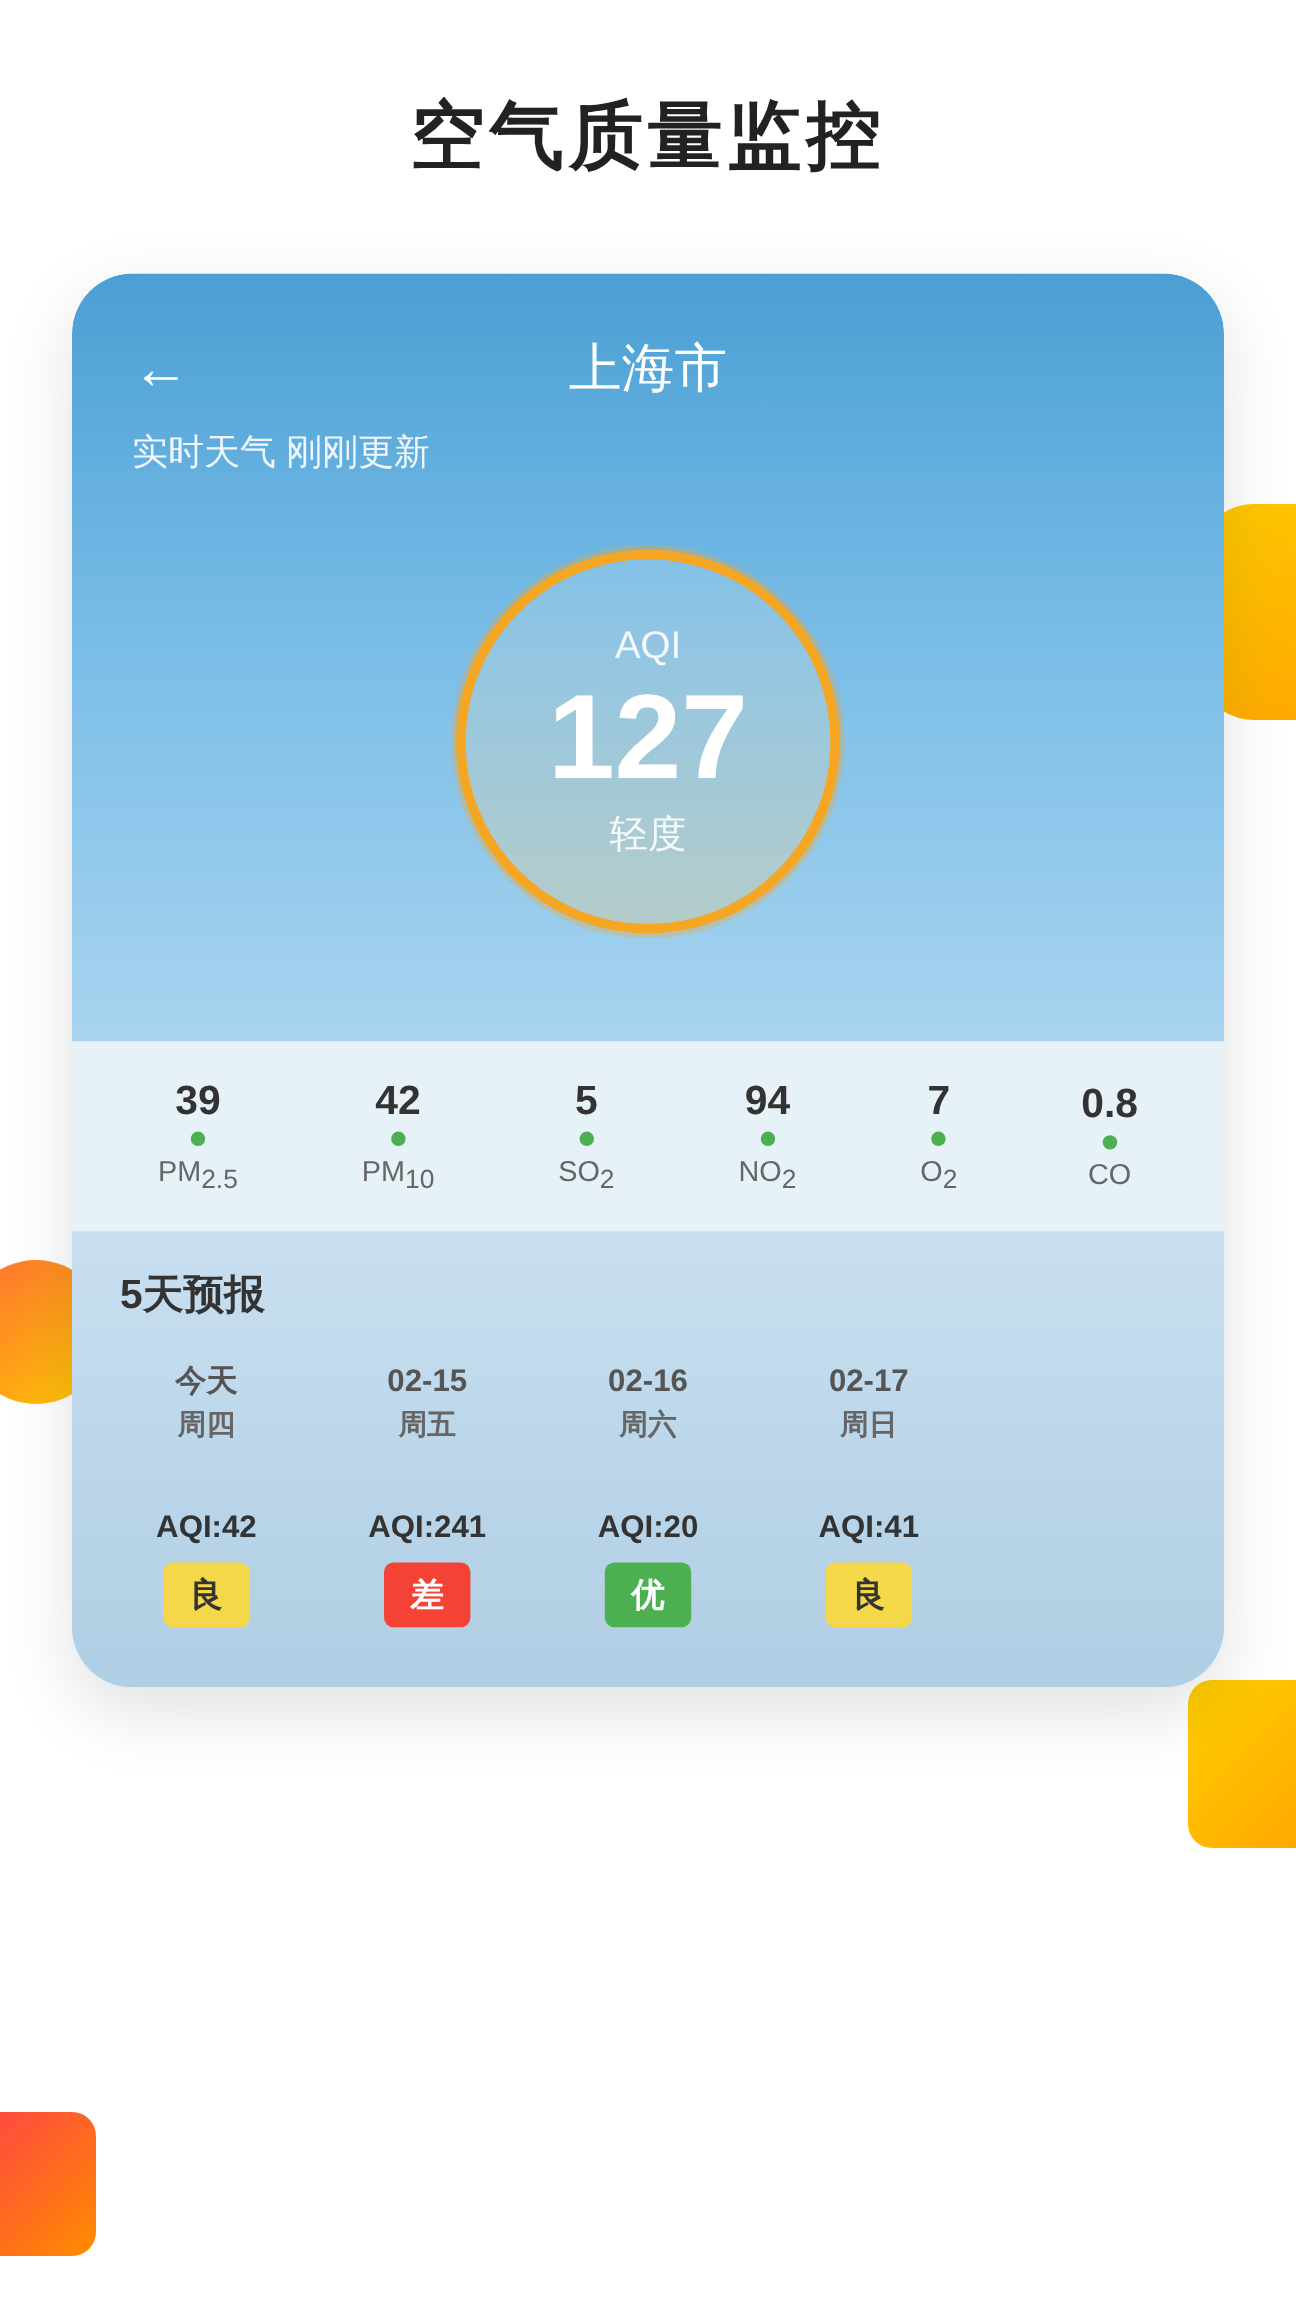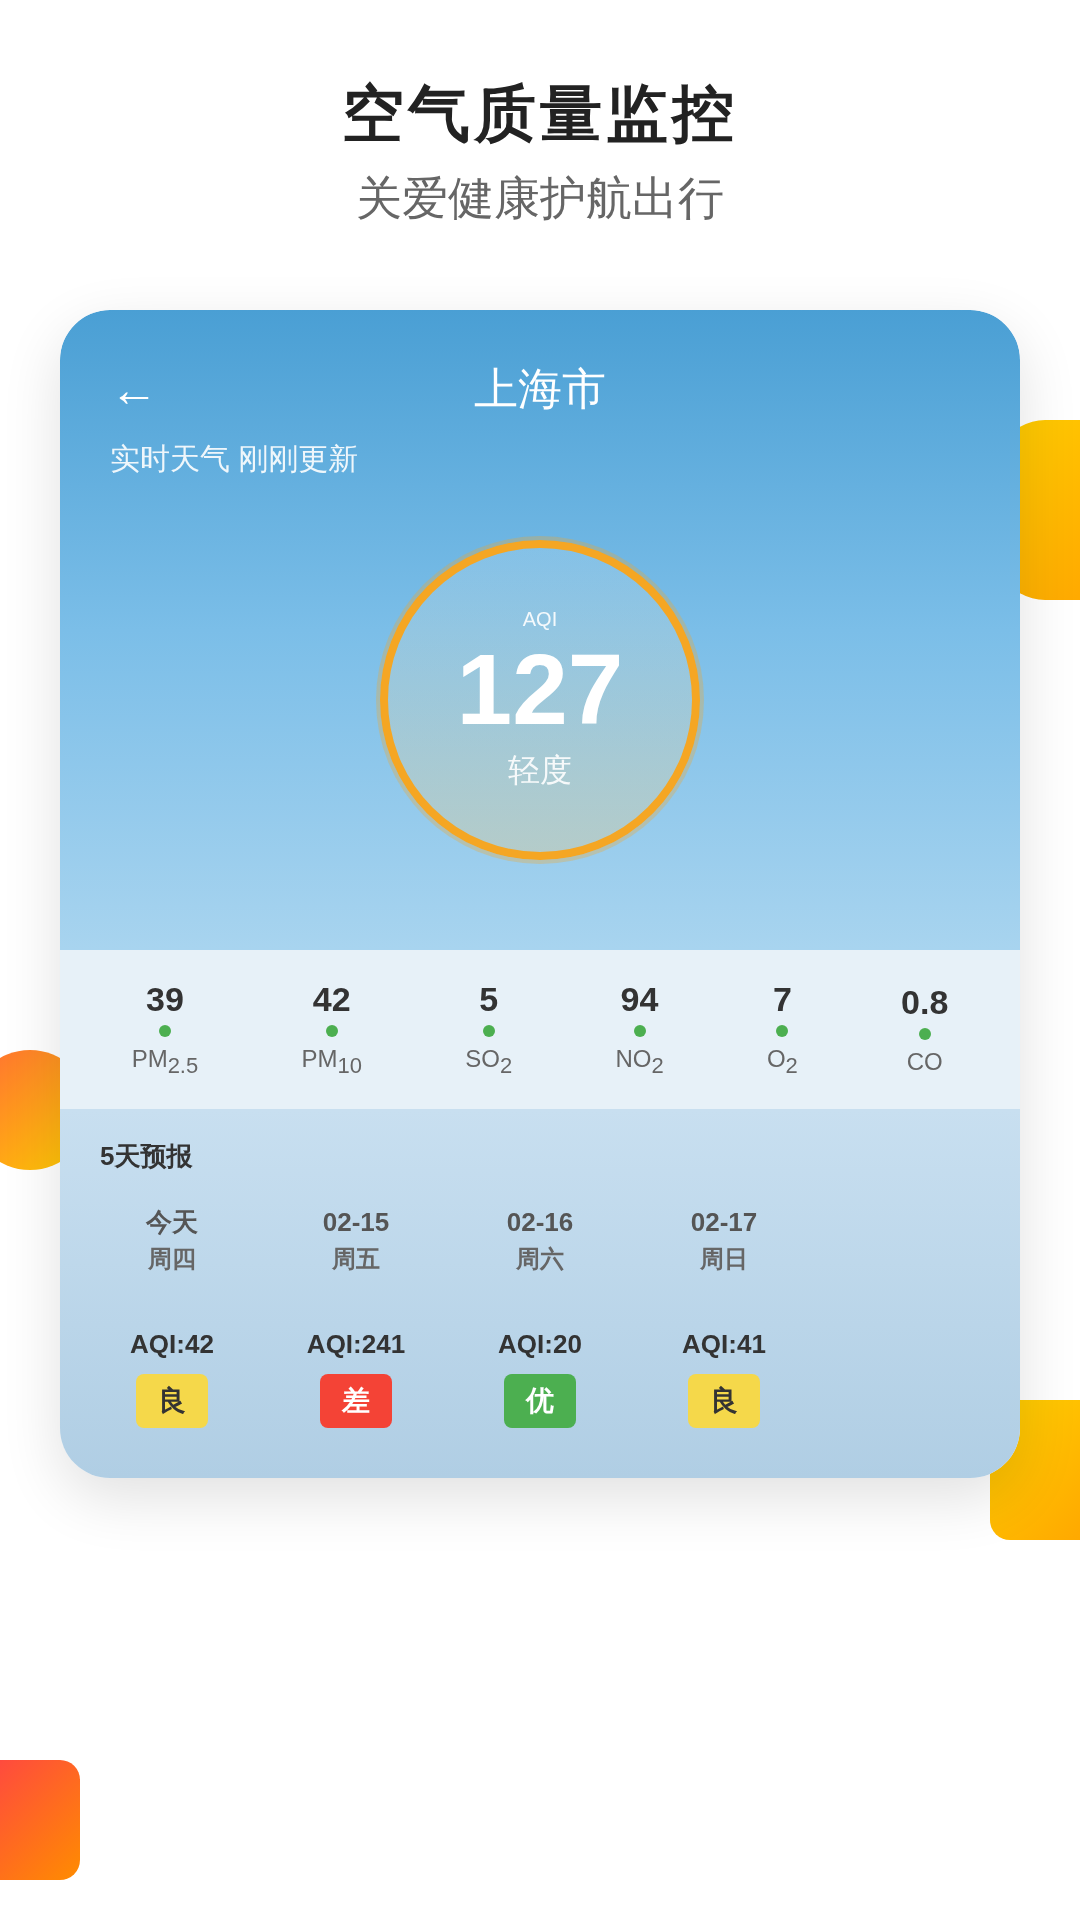--- a/index.html
+++ b/index.html
@@ -129,21 +129,21 @@
       border: 8px solid #F5A623;
       background: linear-gradient(180deg, rgba(255,255,255,0.15) 0%, rgba(240,200,120,0.3) 100%);
       display: flex;
       flex-direction: column;
       align-items: center;
       justify-content: center;
       box-shadow: 0 0 0 4px rgba(245,166,35,0.3);
     }
     .aqi-label {
       color: white;
-      font-size: 20px;
+      font-size: 32px;
       opacity: 0.9;
       margin-bottom: 8px;
     }
     .aqi-value {
       color: white;
       font-size: 100px;
       font-weight: 700;
       line-height: 1;
     }
     .aqi-level {
@@ -191,21 +191,21 @@
     .pollutant-name sub {
       font-size: 22px;
     }
 
     
     .forecast-section {
       background: linear-gradient(180deg, #C8DFF0 0%, #B0CEE4 100%);
       padding: 30px 30px 50px;
     }
     .forecast-title {
-      font-size: 26px;
+      font-size: 34px;
       font-weight: 600;
       color: #333;
       margin-bottom: 30px;
       padding-left: 10px;
     }
     .forecast-grid {
       display: grid;
       grid-template-columns: repeat(5, 1fr);
       gap: 20px;
     }
@@ -247,21 +247,20 @@
 </head>
 <body>
 
 <div class="deco-circle-yellow-right"></div>
 <div class="deco-circle-orange-left"></div>
 <div class="deco-rect-yellow-right-bottom"></div>
 <div class="deco-rect-red-bottom-left"></div>
 
 <div class="header-section">
   <div class="app-title">空气质量监控</div>
-  <div class="app-subtitle">关爱健康护航出行</div>
 </div>
 
 <div class="phone-card">
 
   <div class="sky-section">
 
     <div class="top-bar">
       <span class="back-btn">←</span>
       <span class="city-name">上海市</span>
     </div>

